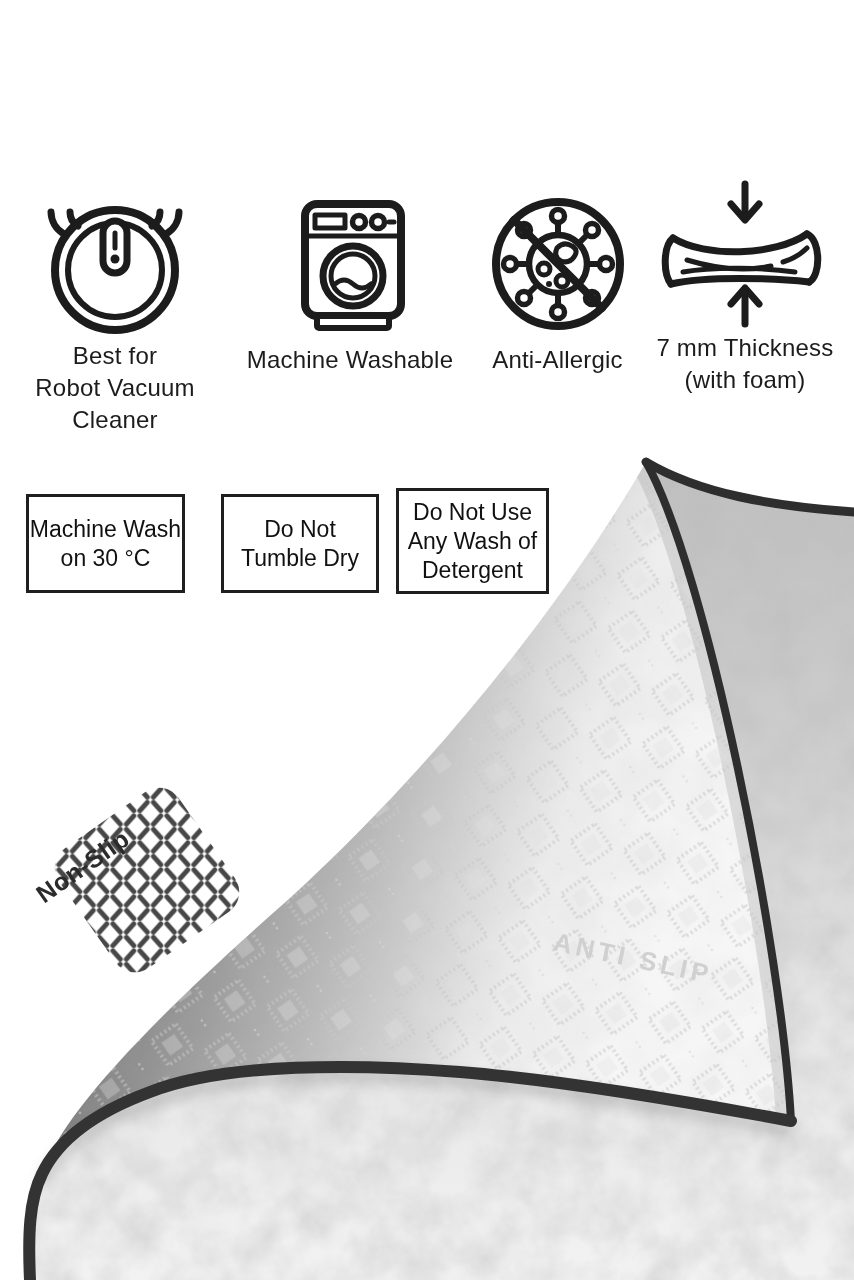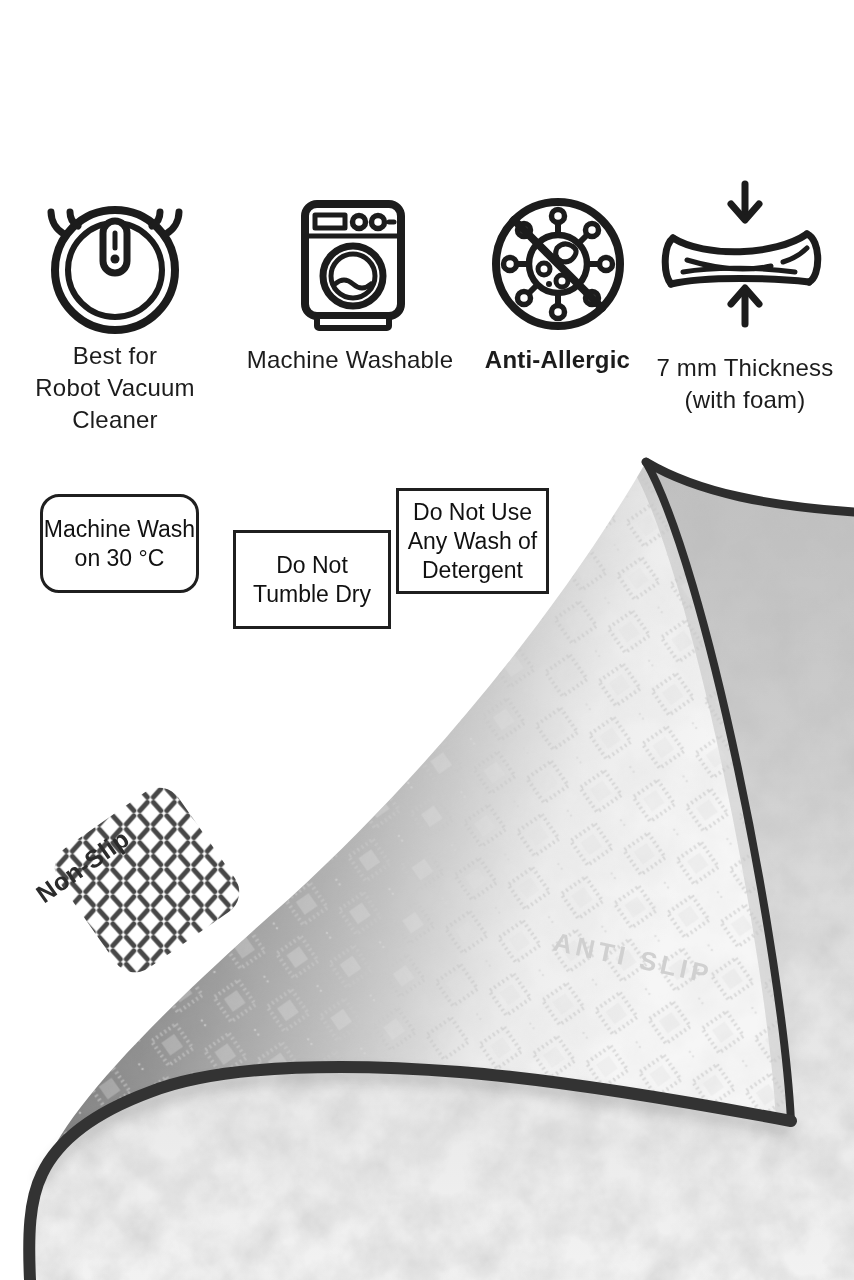--- a/index.html
+++ b/index.html
@@ -9,31 +9,31 @@
   }
   
   .feature{position:absolute;display:flex;flex-direction:column;align-items:center;}
   .feature .icon-box{display:flex;align-items:center;justify-content:center;}
   .feature .flabel{
     white-space:pre-line;text-align:center;font-size:24px;line-height:32px;
     color:#1c1c1c;letter-spacing:.2px;margin-top:2px;
   }
   #feat-robot{left:20px;top:188px;width:190px;}
   #feat-washer{left:240px;top:192px;width:220px;justify-content:center;}
-  #feat-allergic{left:470px;top:192px;width:175px;font-weight:bold;}
+  #feat-allergic{left:470px;top:192px;width:175px;}
   #feat-thick{left:645px;top:180px;width:200px;}
-  #feat-thick .flabel{margin-top:24px;}
+  #feat-thick .flabel{margin-top:4px;}
   
   .care-box{
     position:absolute;border:3px solid #1f1f1f;background:#ffffff;
     display:flex;align-items:center;justify-content:center;text-align:center;
     font-size:23px;line-height:29px;white-space:pre-line;color:#111;
   }
-  #care-1{left:40px;top:494px;width:153px;height:93px;border-radius:19px;}
-  #care-2{left:233px;top:494px;width:152px;height:93px;margin-top:36px;}
+  #care-1{left:26px;top:494px;width:153px;height:93px;}
+  #care-2{left:221px;top:494px;width:152px;height:93px;}
   #care-3{left:396px;top:488px;width:147px;height:100px;}
   
   #nonslip-svg{position:absolute;left:10px;top:752px;}
   #nonslip-svg text{
     font-family:"Liberation Sans",sans-serif;font-size:25px;font-weight:600;
     fill:#2b2b2b;letter-spacing:.5px;
   }
   
   #rug-svg{position:absolute;left:0;top:0;}
   #rug-svg .emboss{

